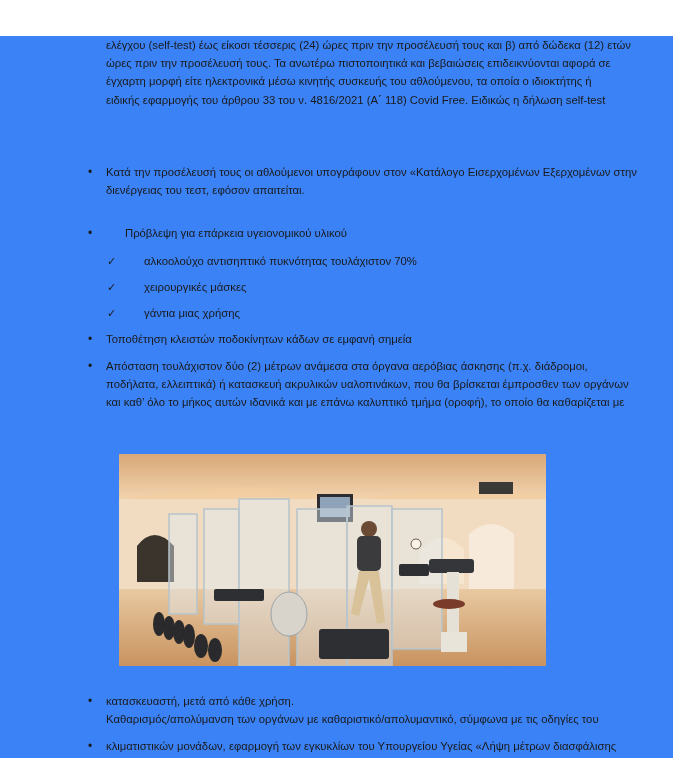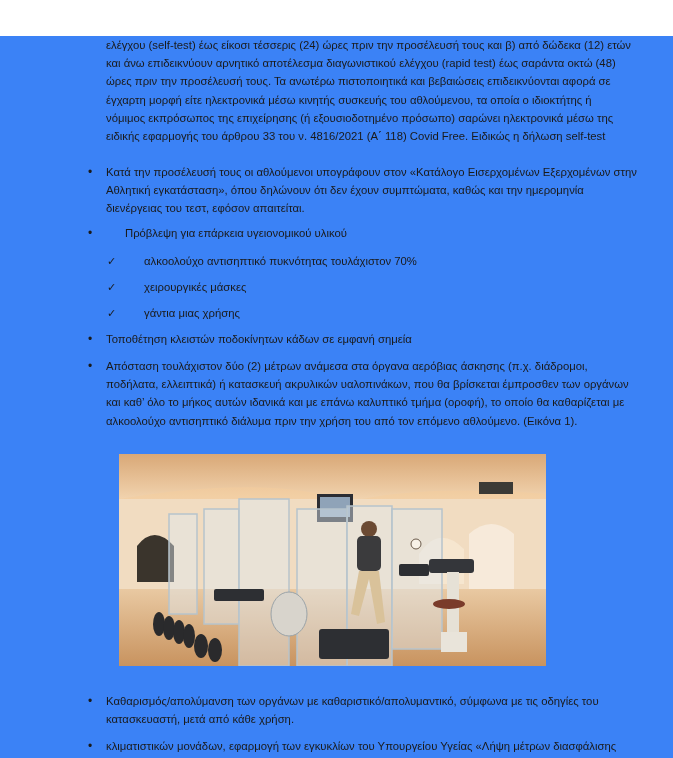--- a/index.html
+++ b/index.html
@@ -30,32 +30,29 @@
     background: linear-gradient(180deg, #e8b988 0%, #f2cfa4 20%, #f4dcbf 45%, #e9c9a2 60%, #c99e72 100%);
   }
 </style>
 </head>
 <body>
 
 <div class="page">
 
   <div class="para" style="top:0px;">
     <div>ελέγχου (self-test) έως είκοσι τέσσερις (24) ώρες πριν την προσέλευσή τους και β) από δώδεκα (12) ετών</div>
-    <div>και άνω επιδεικνύουν αρνητικό αποτέλεσμα διαγωνιστικού ελέγχου (rapid test) έως σαράντα οκτώ (48)</div>
     <div>ώρες πριν την προσέλευσή τους. Τα ανωτέρω πιστοποιητικά και βεβαιώσεις επιδεικνύονται αφορά σε</div>
     <div>έγχαρτη μορφή είτε ηλεκτρονικά μέσω κινητής συσκευής του αθλούμενου, τα οποία ο ιδιοκτήτης ή</div>
-    <div>νόμιμος εκπρόσωπος της επιχείρησης (ή εξουσιοδοτημένο πρόσωπο) σαρώνει ηλεκτρονικά μέσω της</div>
     <div>ειδικής εφαρμογής του άρθρου 33 του ν. 4816/2021 (Α΄ 118) Covid Free. Ειδικώς η δήλωση self-test</div>
   </div>
 
   <div class="bullet-row" style="top:127px;">
     <span class="bullet-dot">•</span>
     <div class="bullet-text">
       <div>Κατά την προσέλευσή τους οι αθλούμενοι υπογράφουν στον «Κατάλογο Εισερχομένων Εξερχομένων στην</div>
-      <div>Αθλητική εγκατάσταση», όπου δηλώνουν ότι δεν έχουν συμπτώματα, καθώς και την ημερομηνία</div>
       <div>διενέργειας του τεστ, εφόσον απαιτείται.</div>
     </div>
   </div>
 
   <div class="bullet-row" style="top:188px;">
     <span class="bullet-dot">•</span>
     <div class="bullet-text" style="left:37px;">Πρόβλεψη για επάρκεια υγειονομικού υλικού</div>
   </div>
 
   <div class="check-row" style="top:216px;">
@@ -75,21 +72,20 @@
     <span class="bullet-dot">•</span>
     <div class="bullet-text">Τοποθέτηση κλειστών ποδοκίνητων κάδων σε εμφανή σημεία</div>
   </div>
 
   <div class="bullet-row" style="top:321px;">
     <span class="bullet-dot">•</span>
     <div class="bullet-text">
       <div>Απόσταση τουλάχιστον δύο (2) μέτρων ανάμεσα στα όργανα αερόβιας άσκησης (π.χ. διάδρομοι,</div>
       <div>ποδήλατα, ελλειπτικά) ή κατασκευή ακρυλικών υαλοπινάκων, που θα βρίσκεται έμπροσθεν των οργάνων</div>
       <div>και καθ’ όλο το μήκος αυτών ιδανικά και με επάνω καλυπτικό τμήμα (οροφή), το οποίο θα καθαρίζεται με</div>
-      <div>αλκοολούχο αντισηπτικό διάλυμα πριν την χρήση του από τον επόμενο αθλούμενο. (Εικόνα 1).</div>
     </div>
   </div>
 
   <div class="figure" title="Gym interior with treadmills, exercise bikes and dumbbells separated by transparent acrylic partitions">
     <svg width="427" height="212" viewBox="0 0 427 212" xmlns="http://www.w3.org/2000/svg">
       <defs>
         <linearGradient id="ceil" x1="0" y1="0" x2="0" y2="1">
           <stop offset="0" stop-color="#d9a877"></stop>
           <stop offset="1" stop-color="#f3d6b2"></stop>
         </linearGradient>
@@ -153,22 +149,22 @@
         <ellipse cx="96" cy="196" rx="7" ry="12"></ellipse>
       </g>
 
       <circle cx="297" cy="90" r="5" fill="#f8f2e8" stroke="#6a5a4a" stroke-width="1"></circle>
     </svg>
   </div>
 
   <div class="bullet-row" style="top:656px;">
     <span class="bullet-dot">•</span>
     <div class="bullet-text">
+      <div>κατασκευαστή, μετά από κάθε χρήση.</div>
       <div>Καθαρισμός/απολύμανση των οργάνων με καθαριστικό/απολυμαντικό, σύμφωνα με τις οδηγίες του</div>
-      <div>κατασκευαστή, μετά από κάθε χρήση.</div>
     </div>
   </div>
 
   <div class="bullet-row" style="top:701px;">
     <span class="bullet-dot">•</span>
     <div class="bullet-text">
       <div>κλιματιστικών μονάδων, εφαρμογή των εγκυκλίων του Υπουργείου Υγείας «Λήψη μέτρων διασφάλισης</div>
     </div>
   </div>
 

